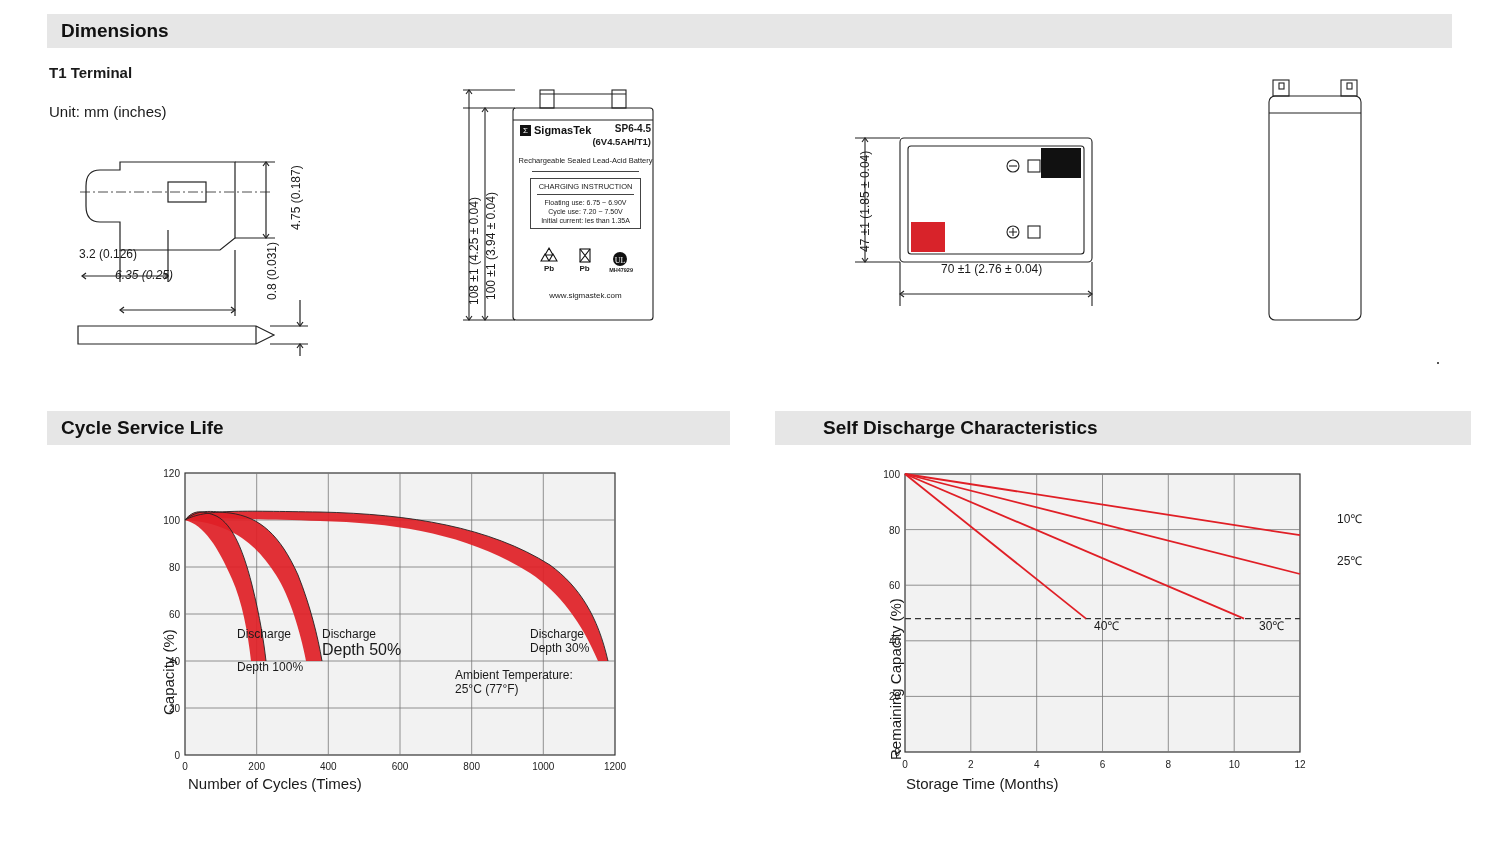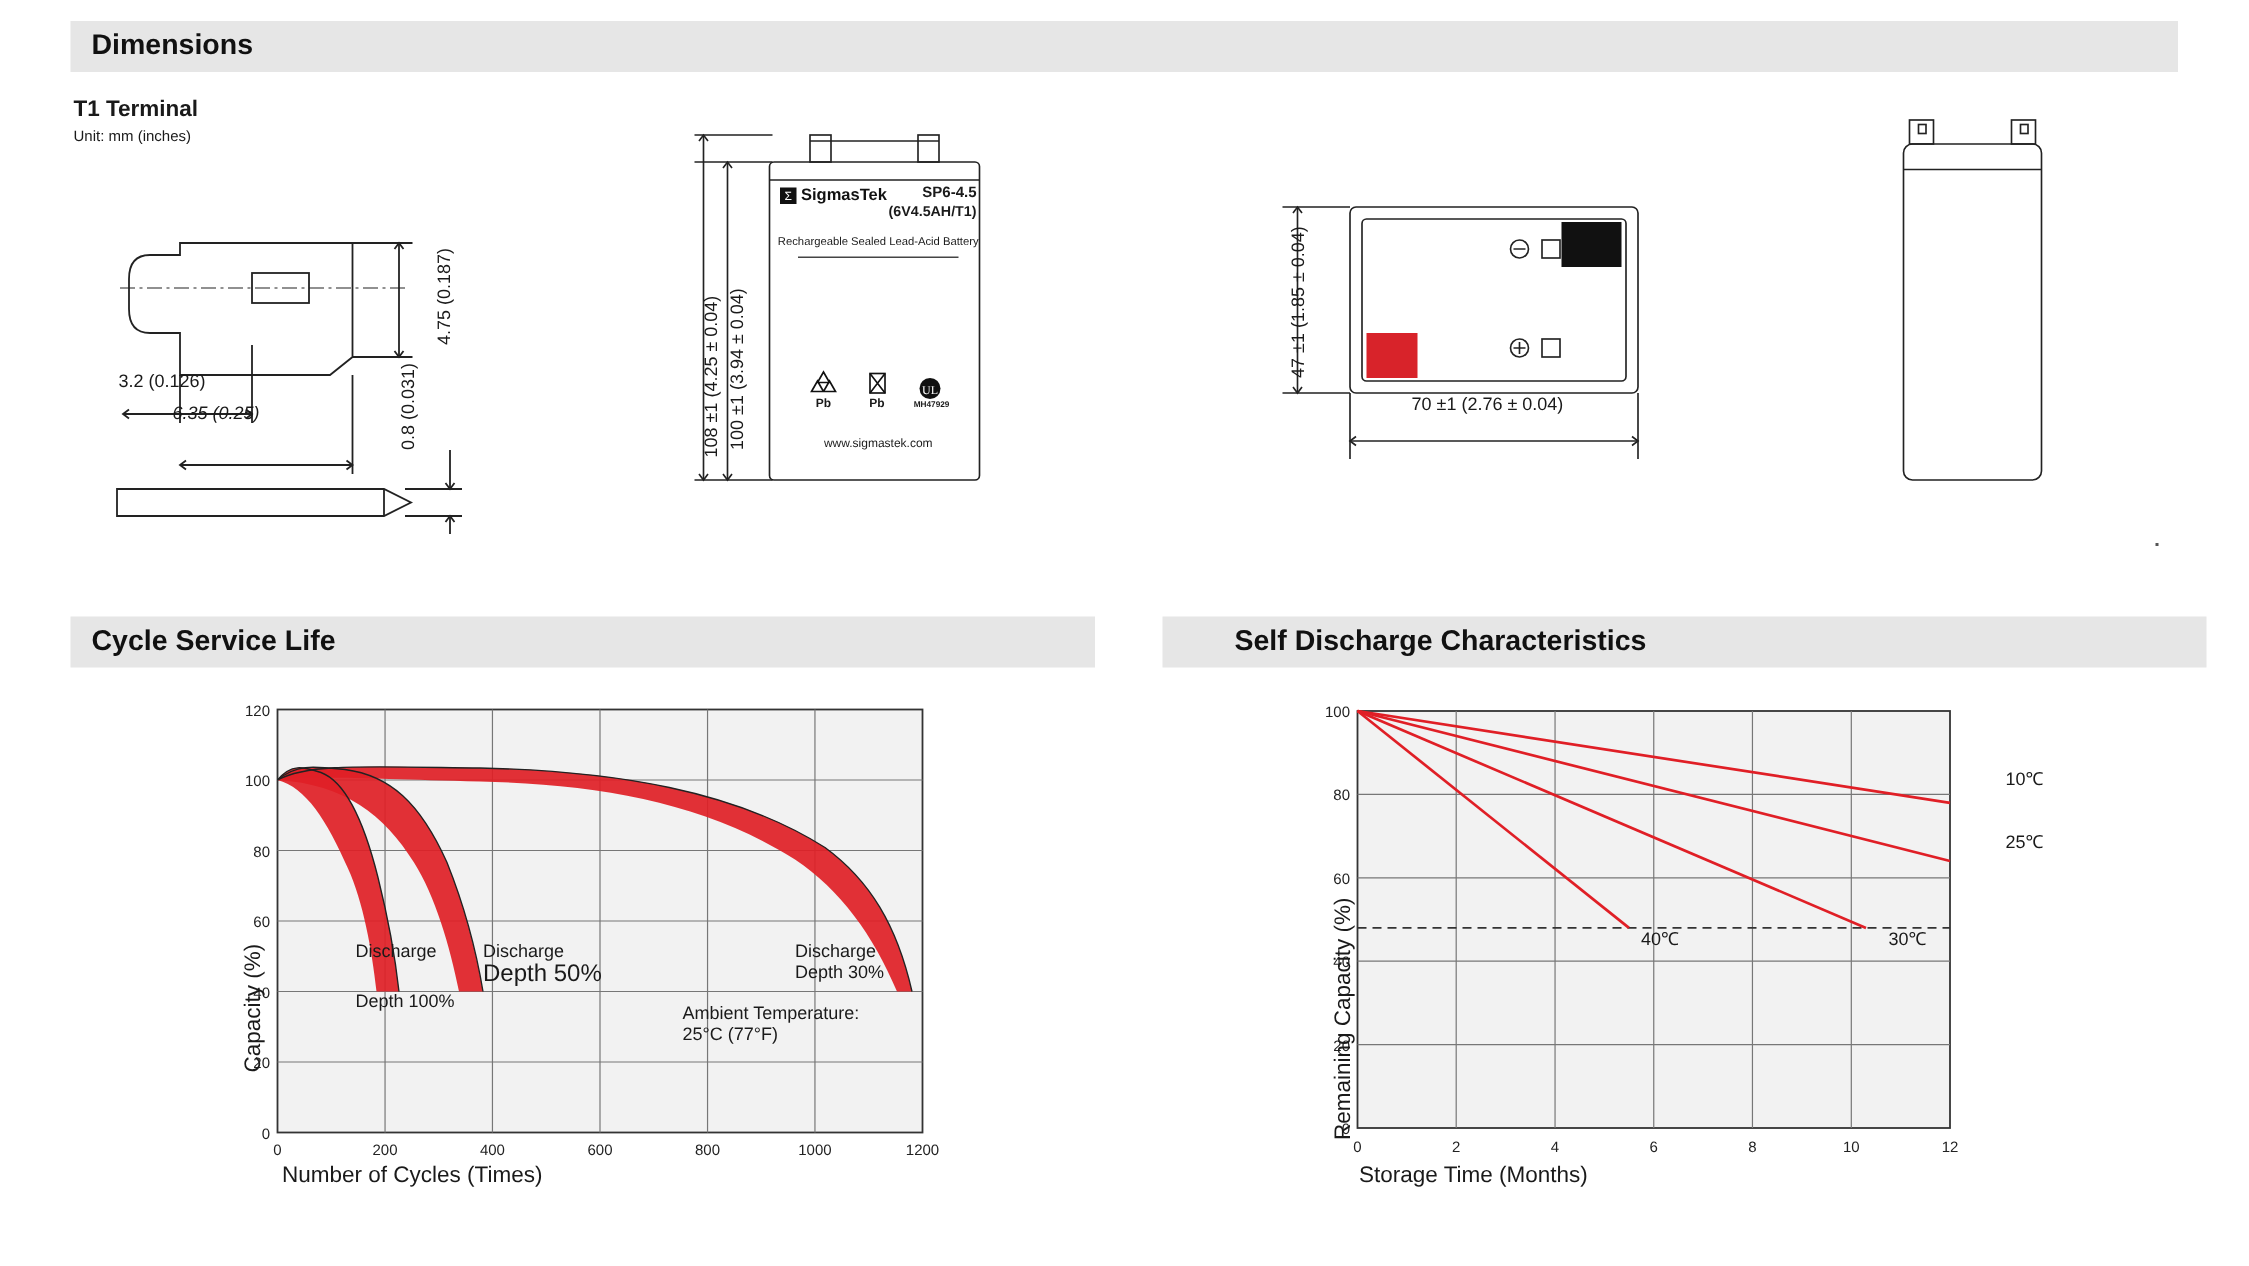--- a/index.html
+++ b/index.html
@@ -29,21 +29,21 @@
   .tiny{font-size:10px;}
 </style>
 </head>
 <body>
 
 <div class="section-header" style="left:47px;top:14px;width:1405px;height:34px;">
   <span>Dimensions</span>
 </div>
 
 <div class="lbl b" style="left:49px;top:64px;">T1 Terminal</div>
-<div class="lbl" style="left:49px;top:86px;font-size:10px;">Unit: mm (inches)</div>
+<div class="lbl" style="left:49px;top:103px;font-size:15px;">Unit: mm (inches)</div>
 
 <svg style="position:absolute;left:60px;top:130px;" width="300" height="230" viewBox="0 0 300 230">
   <g fill="none" stroke="#222" stroke-width="1.2">
 
     <path d="M40,40 C30,40 26,46 26,56 L26,76 C26,86 30,92 40,92 L60,92 L60,120 L160,120 L175,108 L175,32 L60,32 L60,40 Z"></path>
 
     <rect x="108" y="52" width="38" height="20" fill="#fff"></rect>
 
     <path d="M20,62 L210,62" stroke-dasharray="10,3,2,3" stroke-width="0.8"></path>
 
@@ -97,20 +97,27 @@
 <div style="position:absolute;left:518px;top:116px;width:135px;height:195px;">
   <div style="position:absolute;left:2px;top:8px;display:flex;align-items:center;">
     <span style="display:inline-block;width:11px;height:11px;background:#111;color:#fff;font-size:8px;line-height:11px;text-align:center;margin-right:3px;">Σ</span>
     <span style="font-size:11px;font-weight:bold;color:#111;">SigmasTek</span>
   </div>
   <div style="position:absolute;right:2px;top:7px;font-size:10px;font-weight:bold;">SP6-4.5</div>
   <div style="position:absolute;right:2px;top:20px;font-size:9.5px;font-weight:bold;">(6V4.5AH/T1)</div>
   <div style="position:absolute;left:0;top:40px;width:135px;text-align:center;font-size:7.5px;">Rechargeable Sealed Lead-Acid Battery</div>
   <div style="position:absolute;left:14px;top:55px;width:107px;height:0;border-top:1px solid #444;"></div>
 
+  <div style="position:absolute;left:12px;top:62px;width:111px;border:1px solid #444;padding:3px 2px;box-sizing:border-box;">
+    <div style="text-align:center;font-size:7.5px;margin-bottom:3px;">CHARGING INSTRUCTION</div>
+    <div style="height:1px;background:#444;margin:0 4px 3px;"></div>
+    <div style="text-align:center;font-size:7px;line-height:9px;">Floating use: 6.75 ~ 6.90V</div>
+    <div style="text-align:center;font-size:7px;line-height:9px;">Cycle use: 7.20 ~ 7.50V</div>
+    <div style="text-align:center;font-size:7px;line-height:9px;">Initial current: les than 1.35A</div>
+  </div>
 
   <div style="position:absolute;left:20px;top:130px;width:95px;display:flex;justify-content:space-between;align-items:flex-end;">
     <div style="text-align:center;">
       <svg width="22" height="18" viewBox="0 0 22 18">
         <path d="M11,2 L15,9 L7,9 Z M3,15 L7,8 L11,15 Z M19,15 L15,8 L11,15 Z" fill="none" stroke="#111" stroke-width="1.1"></path>
       </svg>
       <div style="font-size:8px;font-weight:bold;">Pb</div>
     </div>
     <div style="text-align:center;">
       <svg width="16" height="18" viewBox="0 0 16 18">

